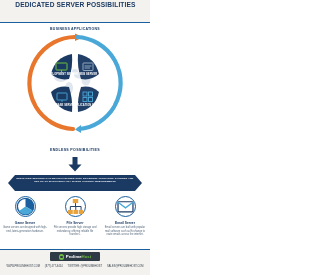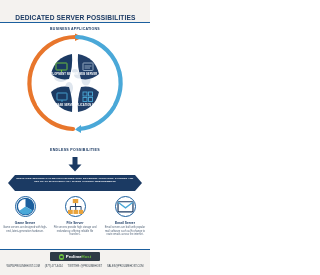--- a/index.html
+++ b/index.html
@@ -13,21 +13,21 @@
     position: relative;
     width: 150px; height: 275px;
     background: #f4f2ef;
   }
 
   
   .header {
     position: absolute; left: 0; top: 0;
     width: 150px; height: 22px;
     background: #f4f2ef;
-    display: flex; align-items: flex-end; justify-content: center;
+    display: flex; align-items: flex-start; justify-content: center;
   }
   .header-title {
     font-size: 7.2px;
     font-weight: bold;
     letter-spacing: 0.15px;
     color: #1b3a63;
     text-align: center;
     white-space: nowrap;
     transform: scaleX(0.92);
   }

